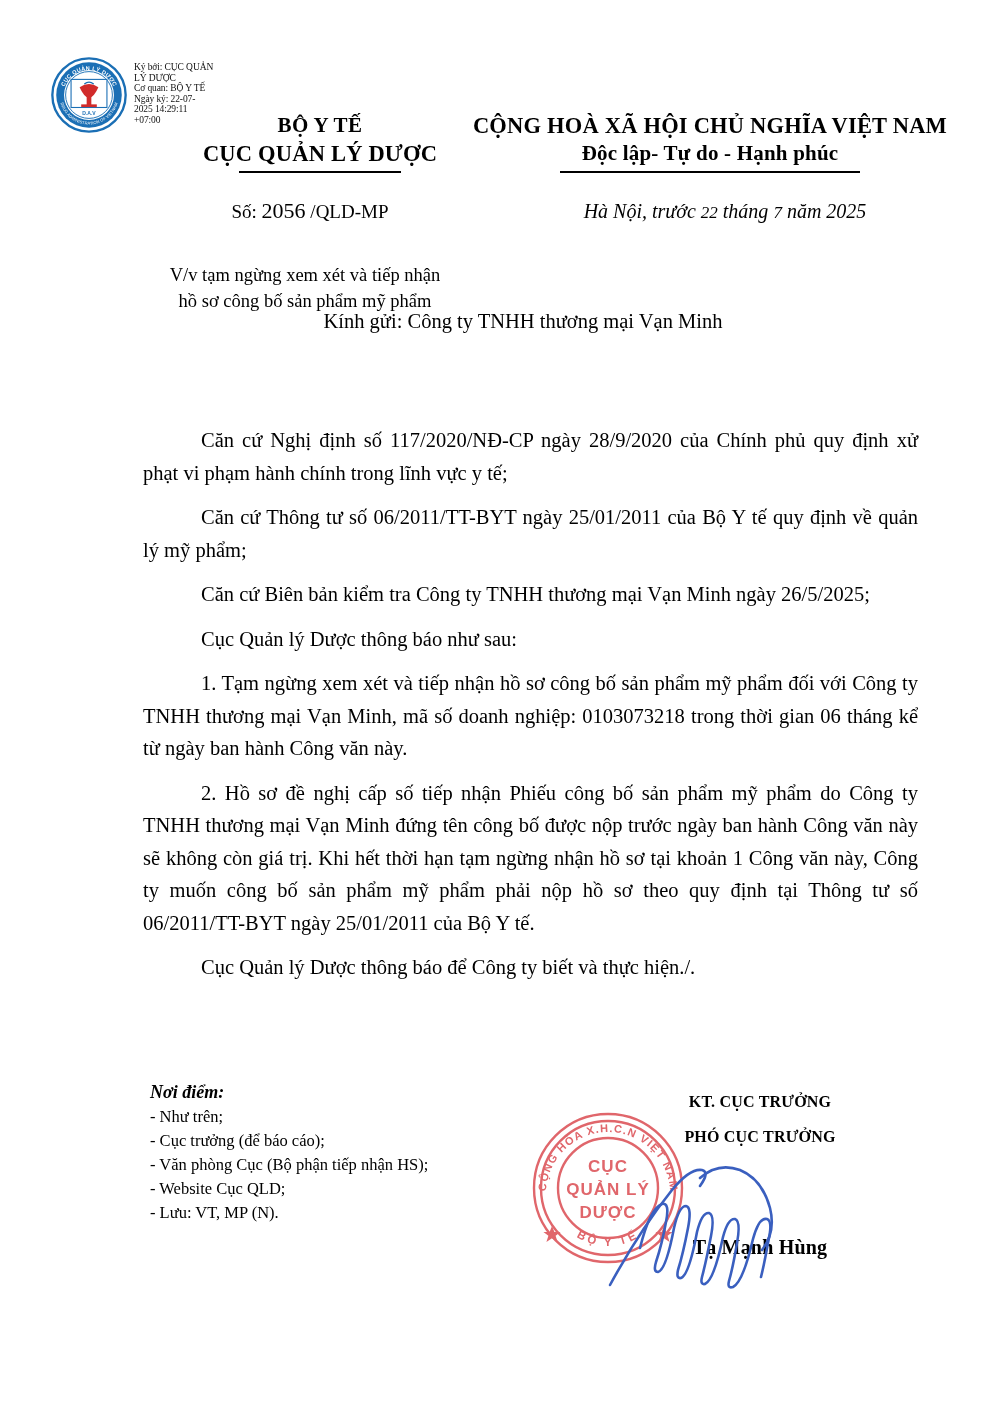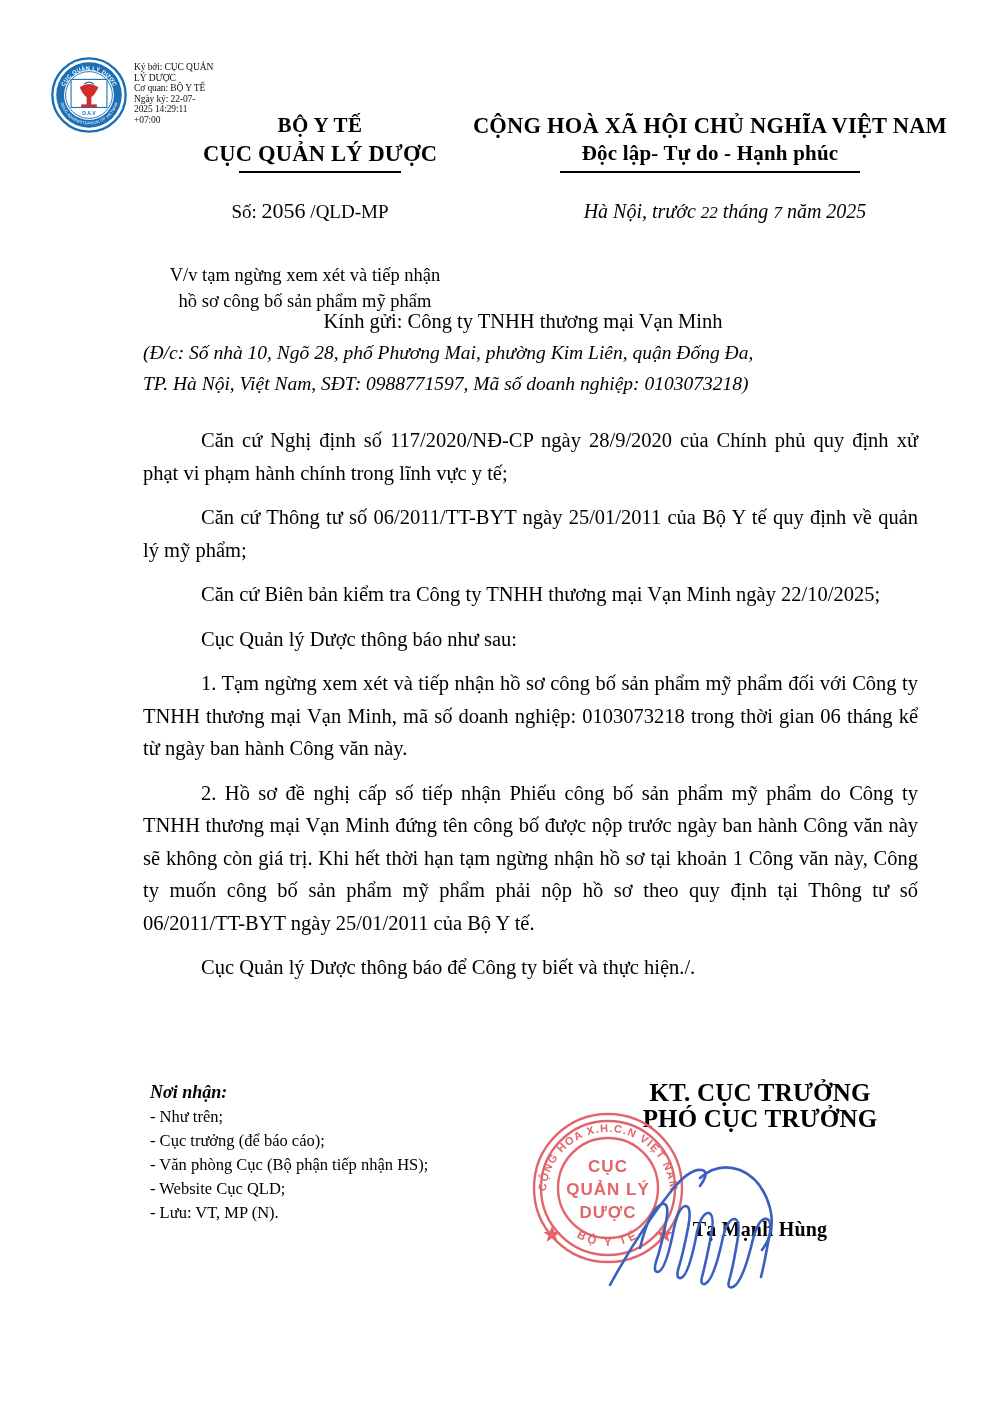--- a/index.html
+++ b/index.html
@@ -177,23 +177,24 @@
   }
   .signblock {
     position: absolute;
     left: 560px;
     top: 1080px;
     width: 400px;
     text-align: center;
   }
   .sign-title {
     font-weight: bold;
-    font-size: 25px;
+    font-size: 16px;
     line-height: 26px;
     letter-spacing: 0.2px;
+    margin-top: 9px;
   }
   .sign-name {
     font-weight: bold;
     font-size: 20px;
     margin-top: 86px;
     letter-spacing: 0.2px;
   }
   .seal {
     position: absolute;
     left: 528px;
@@ -272,37 +273,33 @@
   <div class="dateline">
     <span>Hà Nội, trước</span>
     <span class="d-small">22</span>
     <span>tháng</span>
     <span class="d-small">7</span>
     <span>năm</span>
     <span>2025</span>
   </div>
 
   <div class="kinh-gui">Kính gửi: Công ty TNHH thương mại Vạn Minh</div>
-  <div class="addr">
-    <div>(Đ/c: Số nhà 10, Ngõ 28, phố Phương Mai, phường Kim Liên, quận Đống Đa,</div>
-    <div>TP. Hà Nội, Việt Nam,  SĐT: 0988771597, Mã số doanh nghiệp: 0103073218)</div>
-  </div>
 
   <div class="body-text">
     <p class="para">Căn cứ Nghị định số 117/2020/NĐ-CP ngày 28/9/2020 của Chính phủ quy định xử phạt vi phạm hành chính trong lĩnh vực y tế;</p>
     <p class="para">Căn cứ Thông tư số 06/2011/TT-BYT ngày 25/01/2011 của Bộ Y tế quy định về quản lý mỹ phẩm;</p>
-    <p class="para">Căn cứ Biên bản kiểm tra Công ty TNHH thương mại Vạn Minh ngày 22/10/2025;</p>
+    <p class="para">Căn cứ Biên bản kiểm tra Công ty TNHH thương mại Vạn Minh ngày 26/5/2025;</p>
     <p class="para">Cục Quản lý Dược thông báo như sau:</p>
     <p class="para">1. Tạm ngừng xem xét và tiếp nhận hồ sơ công bố sản phẩm mỹ phẩm đối với Công ty TNHH thương mại Vạn Minh, mã số doanh nghiệp: 0103073218 trong thời gian 06 tháng kể từ ngày ban hành Công văn này.</p>
     <p class="para">2. Hồ sơ đề nghị cấp số tiếp nhận Phiếu công bố sản phẩm mỹ phẩm do Công ty TNHH thương mại Vạn Minh đứng tên công bố được nộp trước ngày ban hành Công văn này sẽ không còn giá trị. Khi hết thời hạn tạm ngừng nhận hồ sơ tại khoản 1 Công văn này, Công ty muốn công bố sản phẩm mỹ phẩm phải nộp hồ sơ theo quy định tại Thông tư số 06/2011/TT-BYT ngày 25/01/2011 của Bộ Y tế.</p>
     <p class="para">Cục Quản lý Dược thông báo để Công ty biết và thực hiện./.</p>
   </div>
 
   <div class="noinhan">
-    <div class="noinhan-title">Nơi nhận:</div>
+    <div class="noinhan-title">Nơi điểm:</div>
     <div class="noinhan-item">- Như trên;</div>
     <div class="noinhan-item">- Cục trưởng (để báo cáo);</div>
     <div class="noinhan-item">- Văn phòng Cục (Bộ phận tiếp nhận HS);</div>
     <div class="noinhan-item">- Website Cục QLD;</div>
     <div class="noinhan-item">- Lưu: VT, MP (N).</div>
   </div>
 
   <div class="signblock">
     <div class="sign-title">KT. CỤC TRƯỞNG</div>
     <div class="sign-title">PHÓ CỤC TRƯỞNG</div>

